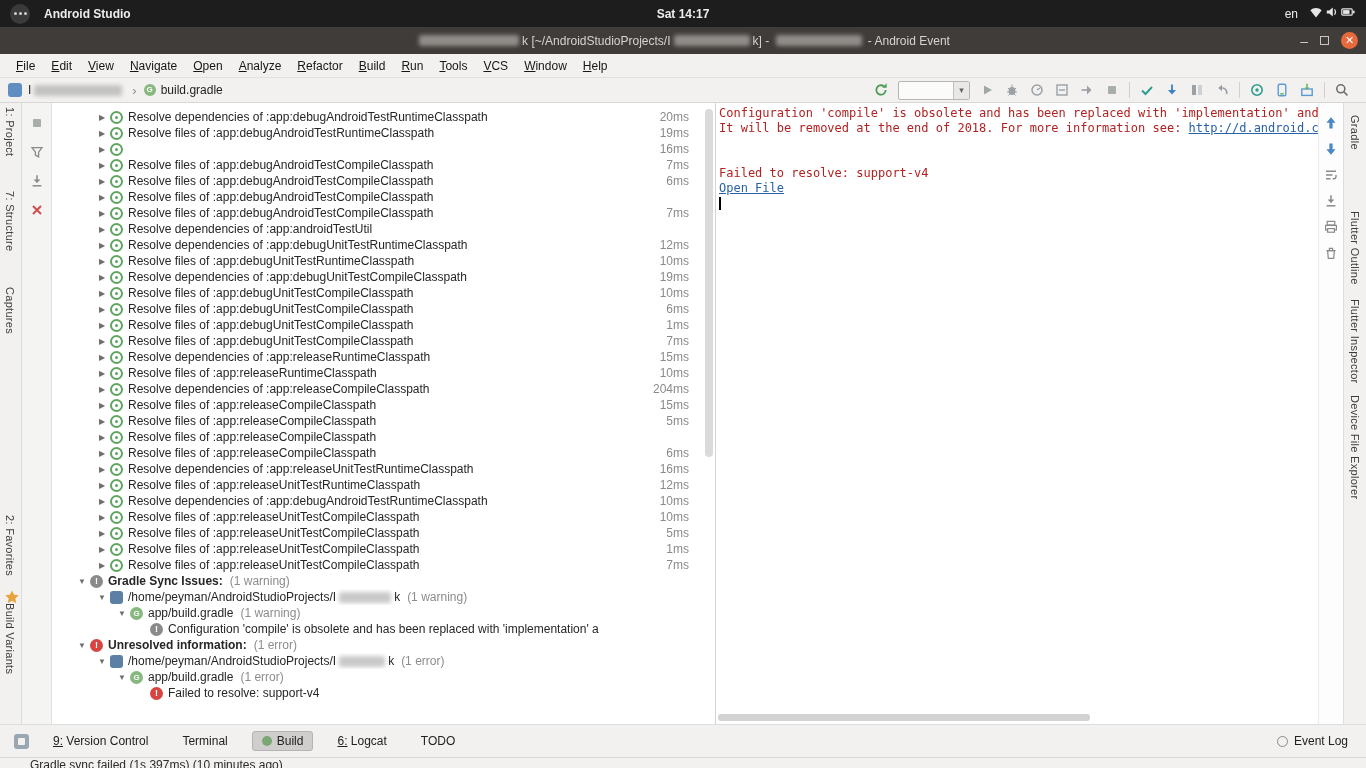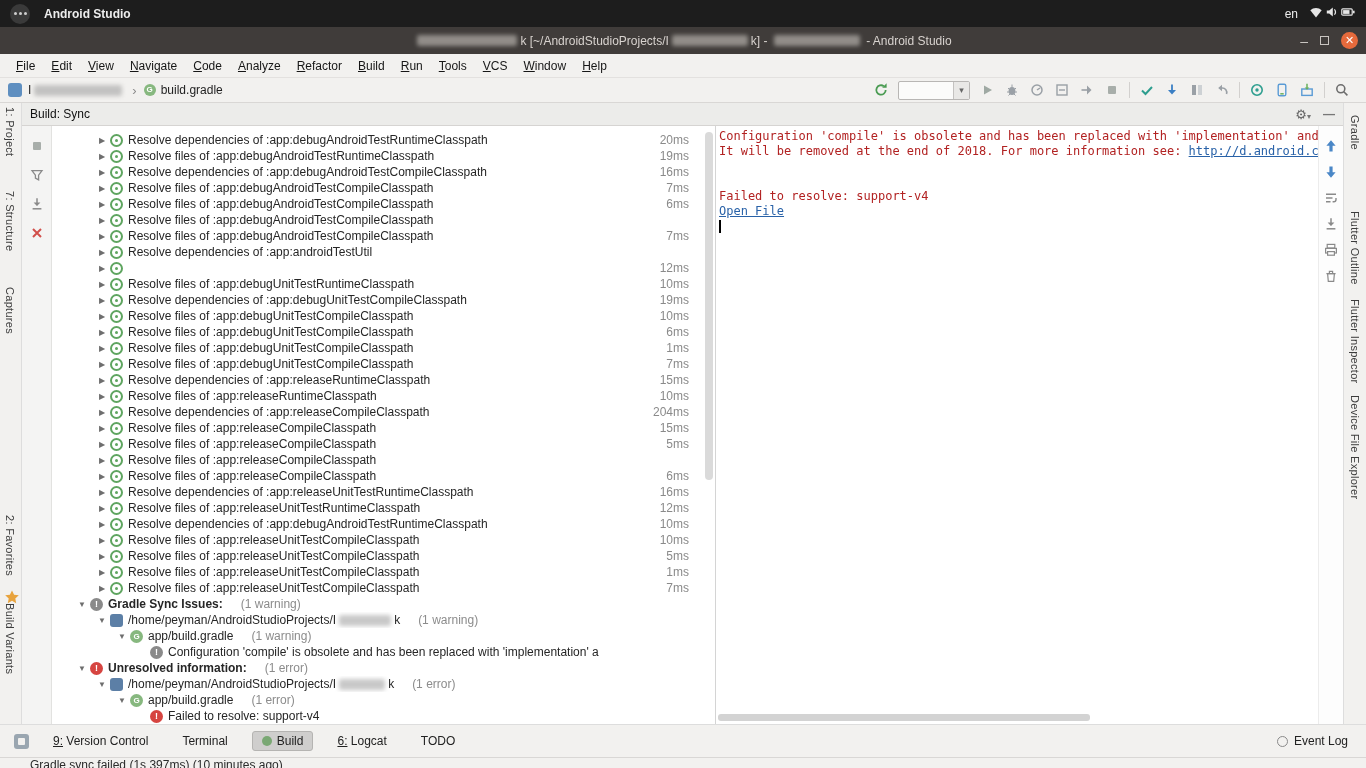--- a/index.html
+++ b/index.html
@@ -66,21 +66,21 @@
   .ic-task{border:2px solid #5fa560;border-radius:50%;background:#fff}
   .ic-task::after{content:"";position:absolute;left:3px;top:3px;width:3px;height:3px;border-radius:50%;background:#5fa560}
   .ic-warning{background:#8a8a8a;border-radius:50%}
   .ic-warning::after,.ic-error::after{content:"!";position:absolute;inset:0;color:#fff;font-size:9px;font-weight:bold;text-align:center;line-height:13px}
   .ic-error{background:#d64541;border-radius:50%}
   .ic-folder{background:#5c7fa6;border-radius:3px}
   .ic-gradle{background:#87b87f;border-radius:50%}
   .ic-gradle::after{content:"G";position:absolute;inset:0;color:#fff;font-size:8px;font-weight:bold;text-align:center;line-height:13px}
   .tlabel{color:#262626}
   .tlabel.bold{font-weight:bold}
-  .badge{color:#8c8c8c;margin-left:18px}
+  .badge{color:#8c8c8c;margin-left:7px}
   .time{color:#8a8a8a;margin-left:auto;padding-right:26px}
   .vscroll{position:absolute;right:2px;top:6px;width:8px;height:348px;background:#cdcdcd;border-radius:4px;opacity:.75}
 
   
   .console-wrap{width:602px;position:relative;background:#fff}
   .console{font-family:"DejaVu Sans Mono",monospace;font-size:12px;line-height:15px;padding:3px 0 0 3px;white-space:pre;overflow:hidden}
   .cline{height:15px}
   .cerr{color:#B22222}
   .clink{color:#2962A8;text-decoration:underline;cursor:pointer}
   .caret{display:inline-block;width:2px;height:13px;background:#000;vertical-align:middle}
@@ -109,20 +109,21 @@
 </head>
 <body>
 
 <div class="sysbar">
   <span class="activities">
       <i></i>
       <i></i>
       <i></i>
     </span>
   <span class="sys-app">Android Studio</span>
+  <span class="sys-clock">Sat 14:17</span>
   <span class="sys-right">
     <span>en</span>
     <span id="trayIcons"><span class="svgi">
           <svg viewBox="0 0 16 16" width="16" height="16">
             <path d="M8 13.4L2.3 6.2a8.6 8.6 0 0 1 11.4 0z" fill="#e6e6e6"></path>
           </svg>
         </span><span class="svgi">
           <svg viewBox="0 0 16 16" width="16" height="16">
             <path d="M2.8 6.4h2.4L8.8 3.4v9.2L5.2 9.6H2.8z" fill="#e6e6e6"></path>
             <path d="M10.4 5.4a3.6 3.6 0 0 1 0 5.2" stroke="#e6e6e6" fill="none" stroke-width="1.3"></path>
@@ -131,34 +132,34 @@
           <svg viewBox="0 0 16 16" width="16" height="16">
             <rect x="1.8" y="4.8" width="10.4" height="6.4" rx="1" fill="none" stroke="#e6e6e6" stroke-width="1.2"></rect>
             <rect x="12.8" y="6.7" width="1.8" height="2.6" fill="#e6e6e6"></rect>
             <rect x="3.1" y="6.1" width="6.4" height="3.8" fill="#e6e6e6"></rect>
           </svg>
         </span></span>
   </span>
 </div>
 
 <div class="titlebar">
-  <span class="title-text" id="titleText"><span class="blur" style="width: 100px;"></span><span>k [~/AndroidStudioProjects/I</span><span class="blur" style="width: 76px;"></span><span>k] - </span><span class="blur" style="width: 86px;"></span><span> - Android Studio</span></span>
+  <span class="title-text" id="titleText"><span class="blur" style="width: 100px;"></span><span>k [~/AndroidStudioProjects/I</span><span class="blur" style="width: 76px;"></span><span>k] - </span><span class="blur" style="width: 86px;"></span><span> - Android Event</span></span>
   <span class="win-controls">
     <span class="wc-min">–</span>
     <span class="wc-max"></span>
     <span class="wc-close">✕</span>
   </span>
 </div>
 
 <div class="menubar" id="menuBar">
     <span class="menu-item mnemonic">File</span>
     <span class="menu-item mnemonic">Edit</span>
     <span class="menu-item mnemonic">View</span>
     <span class="menu-item mnemonic">Navigate</span>
-    <span class="menu-item mnemonic">Code</span>
+    <span class="menu-item mnemonic">Open</span>
     <span class="menu-item mnemonic">Analyze</span>
     <span class="menu-item mnemonic">Refactor</span>
     <span class="menu-item mnemonic">Build</span>
     <span class="menu-item mnemonic">Run</span>
     <span class="menu-item mnemonic">Tools</span>
     <span class="menu-item mnemonic">VCS</span>
     <span class="menu-item mnemonic">Window</span>
     <span class="menu-item mnemonic">Help</span>
   </div>
 
@@ -276,27 +277,20 @@
       <div class="vlabel" style="top: 412px;">2: Favorites</div>
       <span class="svgi strip-icon" style="top: 486px;">
         <svg viewBox="0 0 16 16" width="16" height="16">
           <path d="M8 1.4l2.1 4.3 4.7.6-3.5 3.2.9 4.7L8 11.8 3.8 14.2l.9-4.7L1.2 6.3l4.7-.6z" fill="#e8a33d"></path>
         </svg>
       </span>
       <div class="vlabel" style="top: 500px;">Build Variants</div>
     </div>
 
   <div class="center">
-    <div class="phead">
-      <span>Build: Sync</span>
-      <span class="phead-icons">
-        <span class="gear">⚙<small>▾</small></span>
-        <span style="color:#777;font-weight:bold">—</span>
-      </span>
-    </div>
     <div class="pbody">
       <div class="ptools" id="panelTools">
           <span class="svgi">
             <svg viewBox="0 0 16 16" width="16" height="16">
               <rect x="4" y="4" width="8" height="8" rx="1" fill="#a8aeaa"></rect>
             </svg>
           </span>
           <span class="svgi">
             <svg viewBox="0 0 16 16" width="16" height="16">
               <path d="M3 3.6h10L9.6 8.2v4.6L6.4 11V8.2z" fill="none" stroke="#8a8a8a" stroke-width="1.3"></path>
@@ -325,21 +319,20 @@
           </div>
           <div class="trow" style="padding-left: 43px;">
             <span class="arrow">▶</span>
             <span class="ticon ic-task"></span>
             <span class="tlabel">Resolve files of :app:debugAndroidTestRuntimeClasspath</span>
             <span class="time">19ms</span>
           </div>
           <div class="trow" style="padding-left: 43px;">
             <span class="arrow">▶</span>
             <span class="ticon ic-task"></span>
-            <span class="tlabel">Resolve dependencies of :app:debugAndroidTestCompileClasspath</span>
             <span class="time">16ms</span>
           </div>
           <div class="trow" style="padding-left: 43px;">
             <span class="arrow">▶</span>
             <span class="ticon ic-task"></span>
             <span class="tlabel">Resolve files of :app:debugAndroidTestCompileClasspath</span>
             <span class="time">7ms</span>
           </div>
           <div class="trow" style="padding-left: 43px;">
             <span class="arrow">▶</span>
@@ -359,20 +352,21 @@
             <span class="time">7ms</span>
           </div>
           <div class="trow" style="padding-left: 43px;">
             <span class="arrow">▶</span>
             <span class="ticon ic-task"></span>
             <span class="tlabel">Resolve dependencies of :app:androidTestUtil</span>
           </div>
           <div class="trow" style="padding-left: 43px;">
             <span class="arrow">▶</span>
             <span class="ticon ic-task"></span>
+            <span class="tlabel">Resolve dependencies of :app:debugUnitTestRuntimeClasspath</span>
             <span class="time">12ms</span>
           </div>
           <div class="trow" style="padding-left: 43px;">
             <span class="arrow">▶</span>
             <span class="ticon ic-task"></span>
             <span class="tlabel">Resolve files of :app:debugUnitTestRuntimeClasspath</span>
             <span class="time">10ms</span>
           </div>
           <div class="trow" style="padding-left: 43px;">
             <span class="arrow">▶</span>

